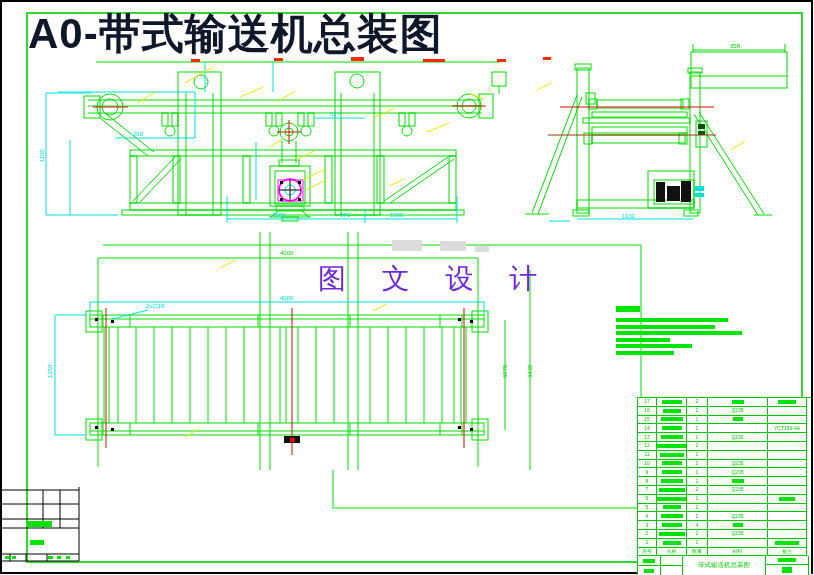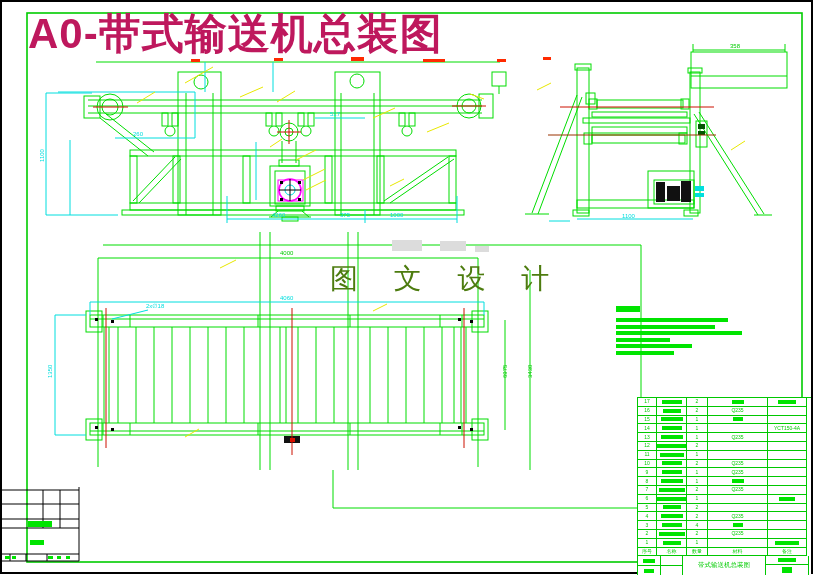--- a/index.html
+++ b/index.html
@@ -1,22 +1,22 @@
 <!DOCTYPE html>
 <html><head>
 <meta charset="utf-8">
 <style>
   html,body{margin:0;padding:0;background:#888;}
   #sheet{position:relative;width:814px;height:575px;background:#ffffff;overflow:hidden;
          font-family:"Liberation Sans",sans-serif;}
   
   #title{position:absolute;left:28px;top:6px;font-size:42px;font-weight:bold;
-         color:#be185d;letter-spacing:1px;white-space:nowrap;z-index:5;}
+         color:#0f172a;letter-spacing:1px;white-space:nowrap;z-index:5;}
   
-  #watermark{position:absolute;left:330px;top:260px;font-size:28px;color:#4d7c0f;
+  #watermark{position:absolute;left:318px;top:260px;font-size:28px;color:#6d28d9;
          letter-spacing:14px;white-space:nowrap;z-index:4;}
   .ghost{position:absolute;background:#dcdcdc;z-index:3;}
   
   #techreq{position:absolute;left:616px;top:306px;width:132px;z-index:4;}
   #techreq .tbar{height:4px;background:#00e400;margin-bottom:2.6px;}
   #techreq .thead{height:6px;background:#00e400;margin-bottom:6px;}
   
   #ptable{position:absolute;left:637px;top:397px;width:173px;z-index:4;
           border-left:1px solid #00c800;border-top:1px solid #00c800;background:#fff;}
   .prow{display:flex;}

